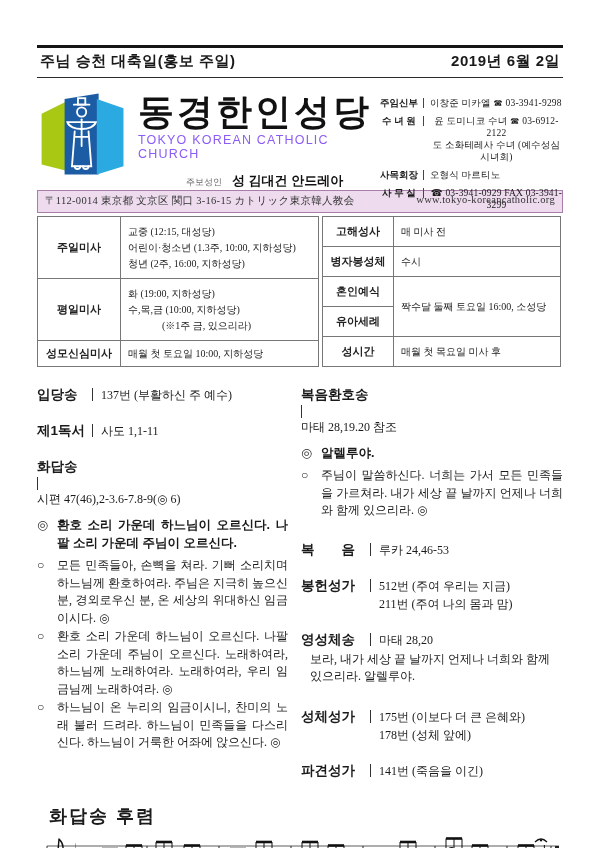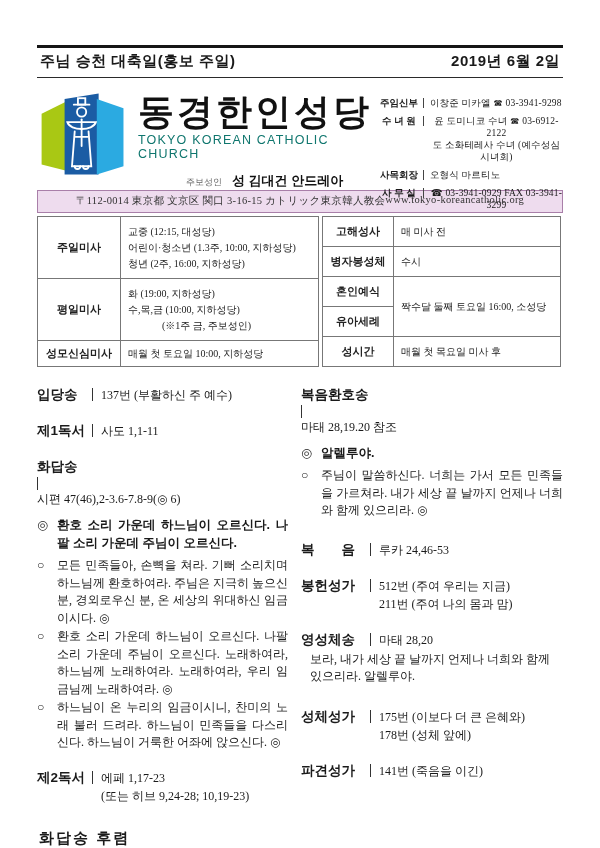--- a/index.html
+++ b/index.html
@@ -13,33 +13,33 @@
   .titlebar{
     margin-top:45px;border-top:3px solid #151515;border-bottom:1.5px solid #2a2a2a;
     padding:4px 3px 6px 3px;display:flex;justify-content:space-between;align-items:baseline;
     font-family:"Liberation Sans","DejaVu Sans",sans-serif;font-weight:bold;font-size:15px;letter-spacing:.5px;
   }
   
   .masthead{display:flex;margin-top:11px;height:94px;}
   .logo{width:92px;height:92px;flex-shrink:0;}
   .namecol{margin-left:9px;padding-top:4px;}
   .kname{font-family:"Liberation Sans","DejaVu Sans",sans-serif;font-weight:900;font-size:36px;line-height:38px;letter-spacing:3px;color:#111;}
-  .ename{font-family:"Liberation Sans","DejaVu Sans",sans-serif;font-size:12.5px;letter-spacing:1.2px;color:#0f766e;margin-top:2px;}
+  .ename{font-family:"Liberation Sans","DejaVu Sans",sans-serif;font-size:12.5px;letter-spacing:1.2px;color:#8b5cf6;margin-top:2px;}
   .patronline{margin-top:10px;margin-left:48px;white-space:nowrap;}
   .patronlbl{font-size:9px;color:#666;font-family:"Liberation Sans","DejaVu Sans",sans-serif;margin-right:6px;}
   .patronname{font-size:13px;font-weight:bold;font-family:"Liberation Sans","DejaVu Sans",sans-serif;color:#111;}
   .staffcol{margin-left:auto;width:200px;padding-top:8px;font-size:9.5px;line-height:12px;}
   .staffrow{display:flex;margin-bottom:6px;text-align:center;}
   .role{width:44px;flex-shrink:0;font-family:"Liberation Sans","DejaVu Sans",sans-serif;font-weight:bold;font-size:9.5px;white-space:nowrap;}
   .rdiv{border-left:1px solid #444;height:10px;margin:1px 6px 0 2px;}
   .rval{letter-spacing:.2px;}
   
   .addrbar{
     margin-top:7px;background:#eedcee;border:1px solid #a97fa9;
-    padding:3px 7px 4px 7px;display:flex;justify-content:center;
+    padding:3px 7px 4px 7px;display:flex;justify-content:space-between;
     font-size:10.5px;color:#333;letter-spacing:.3px;
   }
   
   .tables{margin-top:3px;display:flex;gap:3px;}
   table{border-collapse:collapse;}
   td{border:1px solid #777;font-size:10px;}
   .tlabel{
     font-family:"Liberation Sans","DejaVu Sans",sans-serif;font-weight:bold;font-size:11px;
     text-align:center;vertical-align:middle;padding:2px 3px;white-space:nowrap;color:#222;
   }
@@ -65,21 +65,21 @@
   .ival{font-size:12px;line-height:18px;}
   .mb18{margin-bottom:18px;} .mb14{margin-bottom:22px;} .mb8{margin-bottom:8px;flex-direction:column;}
   .refrain{display:flex;font-family:"Liberation Sans","DejaVu Sans",sans-serif;font-weight:bold;font-size:12.5px;line-height:18px;margin:4px 0 5px 0;}
   .verse{display:flex;font-size:12px;line-height:17.5px;margin-bottom:1px;}
   .marker{width:20px;flex-shrink:0;}
   .vtext{flex:1;text-align:justify;}
   .body2{font-size:12px;line-height:17.5px;padding-left:9px;margin-top:2px;}
   .gap20{height:20px;} .gap16{height:16px;}
   
   .footer{margin-top:24px;}
-  .ftitle{font-family:"Liberation Sans","DejaVu Sans",sans-serif;font-weight:bold;font-size:15px;margin-left:2px;letter-spacing:2px;}
+  .ftitle{font-family:"Liberation Sans","DejaVu Sans",sans-serif;font-weight:bold;font-size:18px;margin-left:12px;letter-spacing:2px;}
   .music{margin-top:8px;}
 </style>
 </head>
 <body>
 
 <div class="page">
   <div class="inner">
 
     <div class="titlebar">
       <span>주님 승천 대축일(홍보 주일)</span>
@@ -152,21 +152,21 @@
             <div>교중 (12:15, 대성당)</div>
             <div>어린이·청소년 (1.3주, 10:00, 지하성당)</div>
             <div>청년 (2주, 16:00, 지하성당)</div>
           </td>
         </tr>
         <tr>
           <td class="tlabel">평일미사</td>
           <td class="tval">
             <div>화 (19:00, 지하성당)</div>
             <div>수,목,금 (10:00, 지하성당)</div>
-            <div class="indent">(※1주 금, 주보성인)</div>
+            <div class="indent">(※1주 금, 있으리라)</div>
           </td>
         </tr>
         <tr>
           <td class="tlabel">성모신심미사</td>
           <td class="tval">
             <div>매월 첫 토요일 10:00, 지하성당</div>
           </td>
         </tr>
       </tbody>
         </table>
@@ -223,28 +223,20 @@
         </div>
         <div class="verse">
           <span class="marker">○</span>
           <span class="vtext">환호 소리 가운데 하느님이 오르신다. 나팔 소리 가운데 주님이 오르신다. 노래하여라, 하느님께 노래하여라. 노래하여라, 우리 임금님께 노래하여라. ◎</span>
         </div>
         <div class="verse">
           <span class="marker">○</span>
           <span class="vtext">하느님이 온 누리의 임금이시니, 찬미의 노래 불러 드려라. 하느님이 민족들을 다스리신다. 하느님이 거룩한 어좌에 앉으신다. ◎</span>
         </div>
         <div class="gap16"></div>
-        <div class="item">
-          <span class="ilabel">제2독서</span>
-          <span class="idiv"></span>
-          <span class="ival">
-            <div>에페 1,17-23</div>
-            <div>(또는 히브 9,24-28; 10,19-23)</div>
-          </span>
-        </div>
       </div>
 
       <div class="colR">
         <div class="item mb8">
           <span class="ilabel">복음환호송</span>
           <span class="idiv"></span>
           <span class="ival">마태 28,19.20 참조</span>
         </div>
         <div class="refrain">
           <span class="marker">◎</span>

